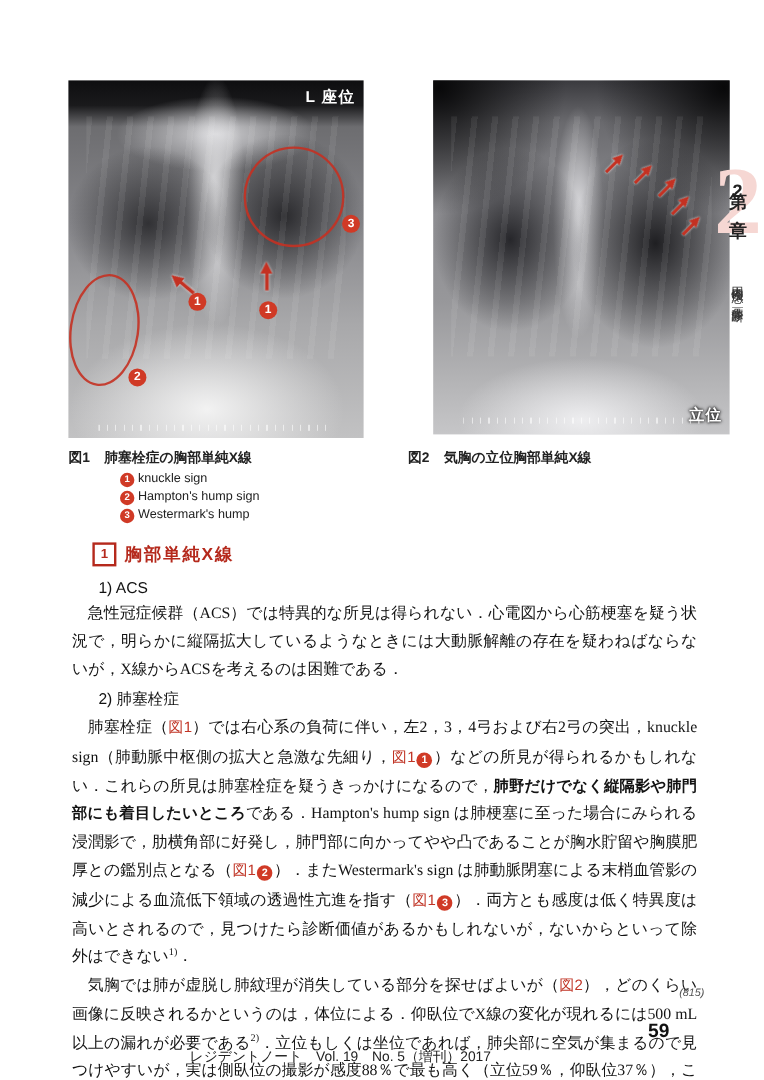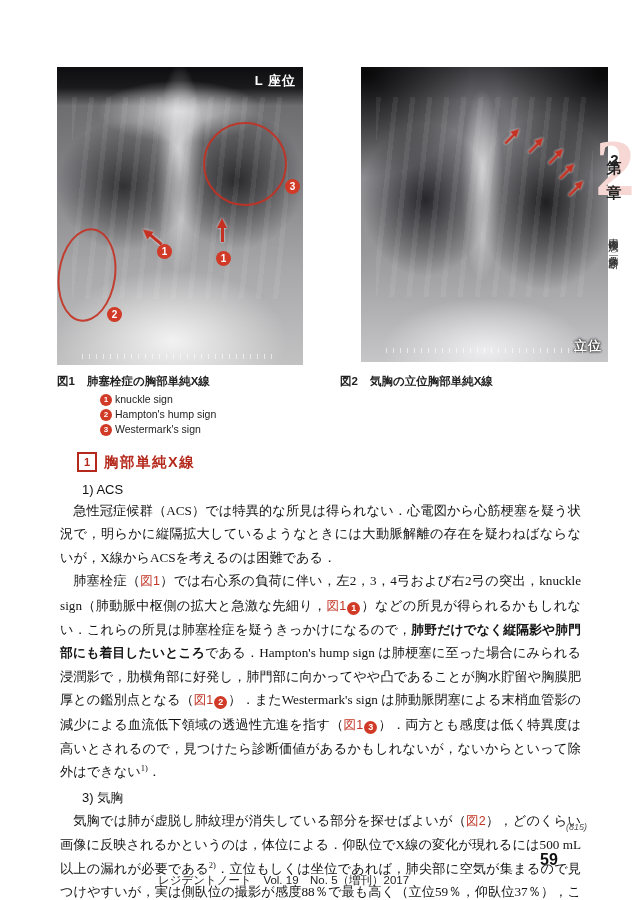--- a/index.html
+++ b/index.html
@@ -151,21 +151,21 @@
       <div class="legend-row">
         <span class="legend-num">1</span>
         <span>knuckle sign</span>
       </div>
       <div class="legend-row">
         <span class="legend-num">2</span>
         <span>Hampton's hump sign</span>
       </div>
       <div class="legend-row">
         <span class="legend-num">3</span>
-        <span>Westermark's sign</span>
+        <span>Westermark's hump</span>
       </div>
     </div>
   </div>
 
   <div class="caption caption2">
     <div class="cap-line">
       <span class="cap-label">図2</span>
       <span>気胸の立位胸部単純X線</span>
     </div>
   </div>
@@ -178,23 +178,23 @@
 
   <div class="content">
     <div class="section-head">
       <span class="sec-icon">1</span>
       <span class="sec-title">胸部単純X線</span>
     </div>
 
     <div class="sub-title">1) ACS</div>
     <p class="body-para"><span class="seg-plain">急性冠症候群（ACS）では特異的な所見は得られない．心電図から心筋梗塞を疑う状況で，明らかに縦隔拡大しているようなときには大動脈解離の存在を疑わねばならないが，X線からACSを考えるのは困難である．</span></p>
 
+    <div class="sub-title">2) 肺塞栓症</div>
     <p class="body-para"><span class="seg-plain">肺塞栓症（</span><span class="seg-red">図1</span><span class="seg-plain">）では右心系の負荷に伴い，左2，3，4弓および右2弓の突出，knuckle sign（肺動脈中枢側の拡大と急激な先細り，</span><span class="seg-red">図1</span><span class="seg-circle">1</span><span class="seg-plain">）などの所見が得られるかもしれない．これらの所見は肺塞栓症を疑うきっかけになるので，</span><span class="seg-bold">肺野だけでなく縦隔影や肺門部にも着目したいところ</span><span class="seg-plain">である．Hampton's hump sign は肺梗塞に至った場合にみられる浸潤影で，肋横角部に好発し，肺門部に向かってやや凸であることが胸水貯留や胸膜肥厚との鑑別点となる（</span><span class="seg-red">図1</span><span class="seg-circle">2</span><span class="seg-plain">）．またWestermark's sign は肺動脈閉塞による末梢血管影の減少による血流低下領域の透過性亢進を指す（</span><span class="seg-red">図1</span><span class="seg-circle">3</span><span class="seg-plain">）．両方とも感度は低く特異度は高いとされるので，見つけたら診断価値があるかもしれないが，ないからといって除外はできない</span><sup class="ref-sup">1)</sup><span class="seg-plain">．</span></p>
 
-    <div class="sub-title">3) 気胸</div>
     <p class="body-para"><span class="seg-plain">気胸では肺が虚脱し肺紋理が消失している部分を探せばよいが（</span><span class="seg-red">図2</span><span class="seg-plain">），どのくらい画像に反映されるかというのは，体位による．仰臥位でX線の変化が現れるには500 mL以上の漏れが必要である</span><sup class="ref-sup">2)</sup><span class="seg-plain">．立位もしくは坐位であれば，肺尖部に空気が集まるので見つけやすいが，実は側臥位の撮影が感度88％で最も高く（立位59％，仰臥位37％），これなら5 mL程度の気胸を検出できるとされている</span></p>
   </div>
 
   <div class="footer-journal">レジデントノート　Vol. 19　No. 5（増刊）2017</div>
   <div class="footer-page">59</div>
   <div class="footer-page-sub">(815)</div>
 
 </div>
 
 </body></html>

